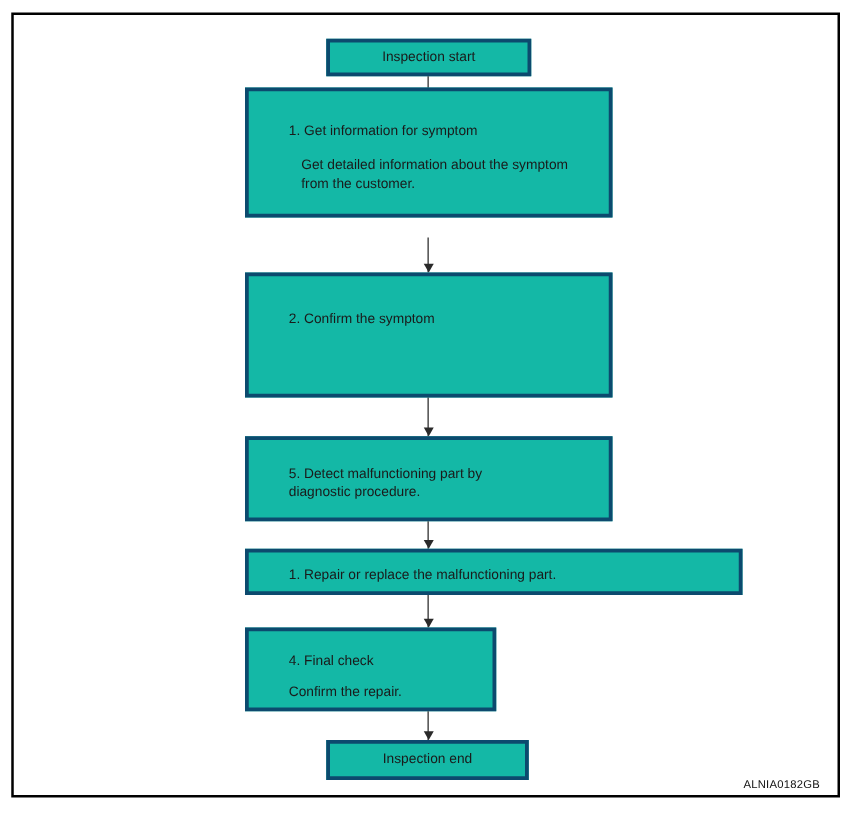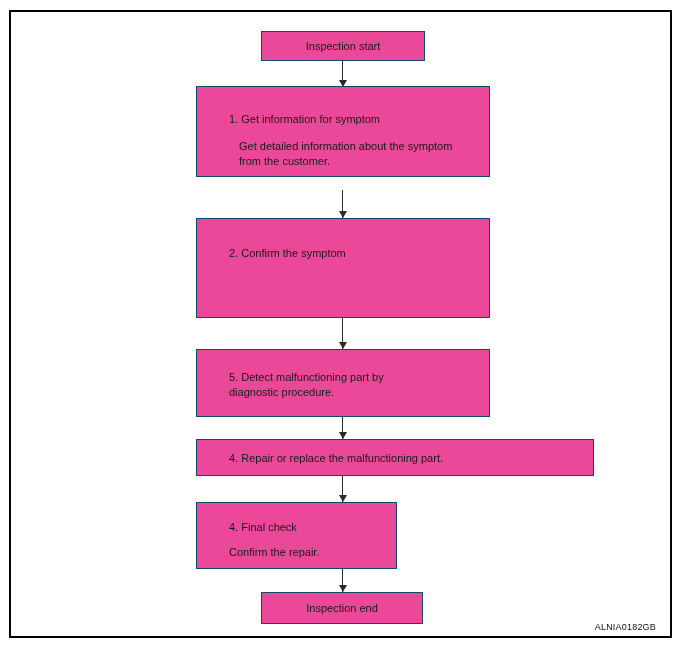--- a/index.html
+++ b/index.html
@@ -27,22 +27,22 @@
     width: 663px;
     height: 628px;
     border: 2px solid #000000;
     box-sizing: border-box;
     background: #ffffff;
   }
   
   .node {
     position: absolute;
     box-sizing: border-box;
-    border: 1px solid #0c4a6e;
-    background: #ec4899;
+    border: 3px solid #0c4a6e;
+    background: #14b8a6;
   }
   .node-text {
     position: absolute;
     font-size: 11px;
     line-height: 15px;
     color: #1a1a1a;
     white-space: pre-line;
   }
   .node-text.center {
     left: 0;
@@ -87,21 +87,21 @@
 <div id="page">
   <div id="frame">
 
     <div class="node terminal" style="left:250px; top:19px; width:164px; height:30px;">
       <div class="node-text center">Inspection start</div>
     </div>
 
     <div class="conn" style="left:331px; top:49px; height:26px;"></div>
     <div class="arrowhead" style="left:328px; top:68px;"></div>
 
-    <div class="node" style="left:185px; top:74px; width:294px; height:91px;">
+    <div class="node" style="left:185px; top:58px; width:294px; height:104px;">
       <div class="node-text left" style="left:32px; top:25px;">1. Get information for symptom</div>
       <div class="node-text left" style="left:24px; top:52px;margin-left:18px;"> Get detailed information about the symptom
 from the customer.</div>
     </div>
 
     <div class="conn" style="left:331px; top:178px; height:28px;"></div>
     <div class="arrowhead" style="left:328px; top:199px;"></div>
 
     <div class="node" style="left:185px; top:206px; width:294px; height:100px;">
       <div class="node-text left" style="left:32px; top:27px;">2. Confirm the symptom</div>
@@ -112,21 +112,21 @@
 
     <div class="node" style="left:185px; top:337px; width:294px; height:68px;">
       <div class="node-text left" style="left:32px; top:20px;">5. Detect malfunctioning part by
 diagnostic procedure.</div>
     </div>
 
     <div class="conn" style="left:331px; top:405px; height:22px;"></div>
     <div class="arrowhead" style="left:328px; top:420px;"></div>
 
     <div class="node" style="left:185px; top:427px; width:398px; height:37px;">
-      <div class="node-text left" style="left:32px; top:11px;">4. Repair or replace the malfunctioning part.</div>
+      <div class="node-text left" style="left:32px; top:11px;">1. Repair or replace the malfunctioning part.</div>
     </div>
 
     <div class="conn" style="left:331px; top:464px; height:26px;"></div>
     <div class="arrowhead" style="left:328px; top:483px;"></div>
 
     <div class="node" style="left:185px; top:490px; width:201px; height:67px;">
       <div class="node-text left" style="left:32px; top:17px;">4. Final check</div>
       <div class="node-text left" style="left:32px; top:42px;"> Confirm the repair.</div>
     </div>
 

